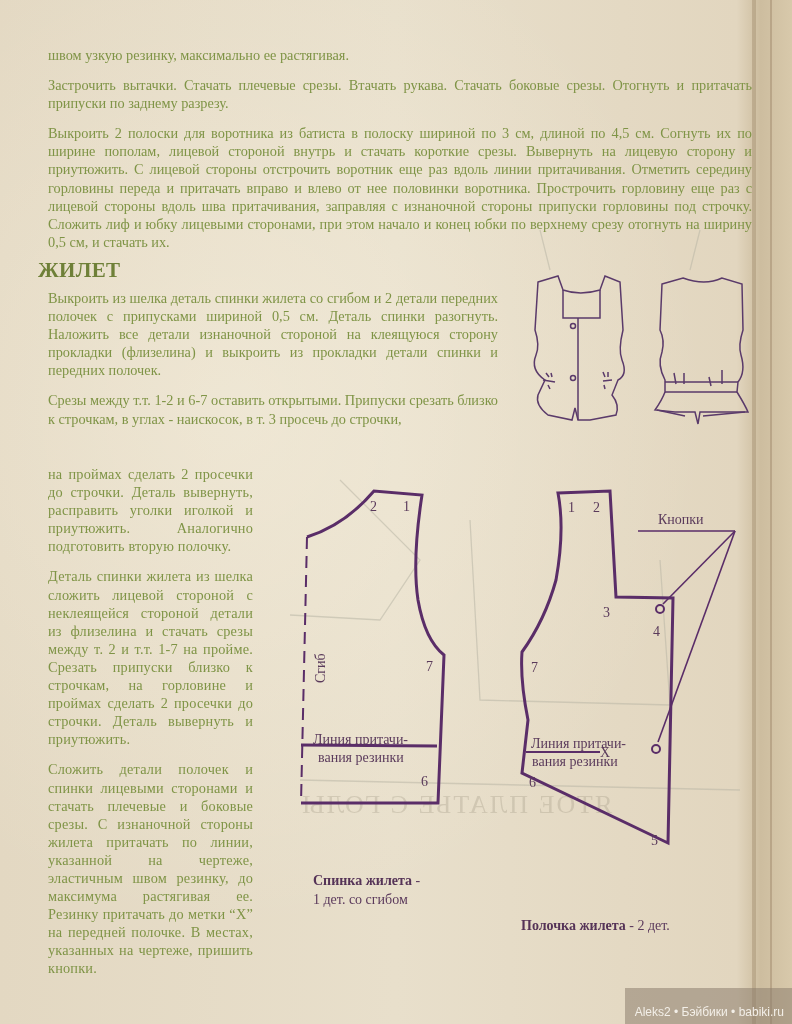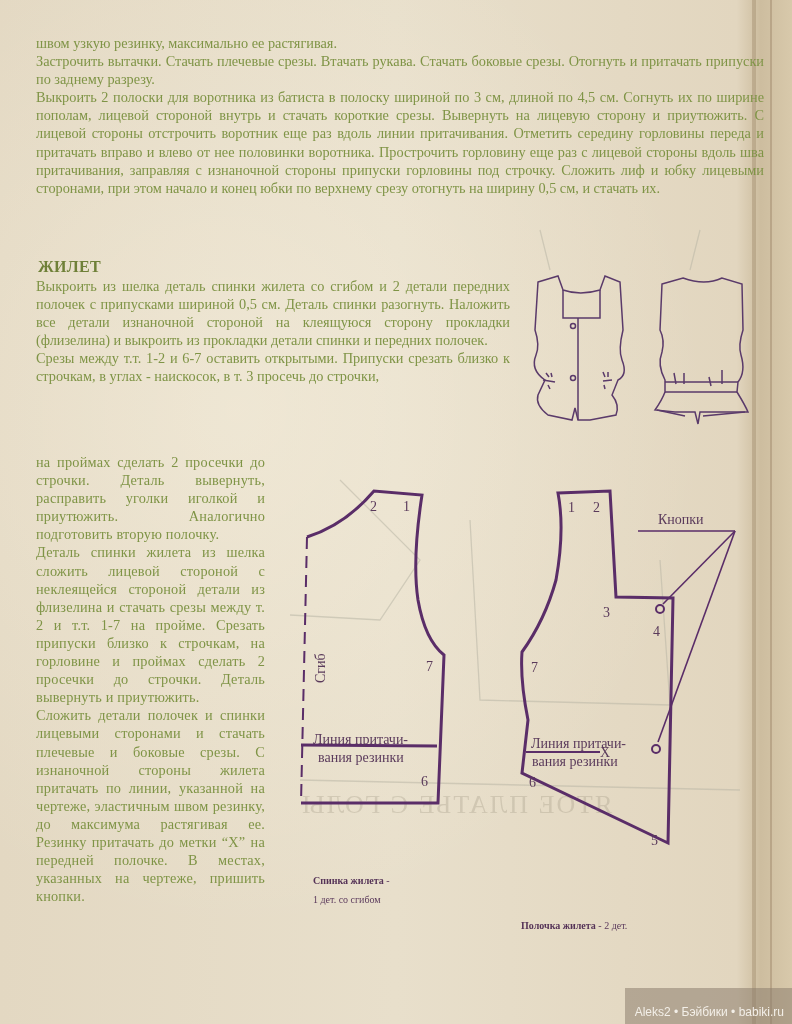--- a/index.html
+++ b/index.html
@@ -10,27 +10,27 @@
   }
   .page {
     position:absolute; left:0; top:0; width:792px; height:1024px;
     background:
       radial-gradient(ellipse at 30% 40%, rgba(255,250,235,0.35), rgba(0,0,0,0) 60%),
       linear-gradient(90deg, #e3d8c2 0%, #e8dfcb 50%, #e2d6bf 93%, #cdbd9f 96%, #d8c9ab 100%);
   }
   .spine { position:absolute; left:752px; top:0; width:4px; height:1024px; background:rgba(150,125,95,0.35); }
   .spine2 { position:absolute; left:770px; top:0; width:2px; height:1024px; background:rgba(140,115,85,0.35); }
   .txt { position:absolute; color:#7f9446; font-size:14.3px; line-height:18.1px; }
-  .txt p { margin:0; text-align:justify; }
+  .txt p { margin:12px; text-align:justify; }
   .top-block { left:36px; top:34px; width:728px; }
   .top-block p { text-indent:0; }
-  .heading { position:absolute; left:38px; top:258px; color:#6f8038; font-weight:bold; font-size:16px; letter-spacing:0.3px;text-align:center; }
+  .heading { position:absolute; left:38px; top:258px; color:#6f8038; font-weight:bold; font-size:21px; letter-spacing:0.3px;text-align:center; }
   .vest-block1 { left:36px; top:277px; width:474px; }
   .vest-block2 { left:36px; top:453px; width:229px; letter-spacing:0.2px; }
-  .caption { position:absolute; color:#5b3a5c; font-size:10px; line-height:19px; }
+  .caption { position:absolute; color:#5b3a5c; font-size:14px; line-height:19px; }
   .caption b { color:#553357; }
   .cap-back { left:313px; top:871px; }
   .cap-front { left:521px; top:890px;margin-top:26px; }
   svg.diagram { position:absolute; left:0; top:0; }
   .lbl { font-family:"Liberation Serif", serif; fill:#5a3a5b; font-size:14px; }
   .watermark {
     position:absolute; right:0; bottom:0; height:24px; padding:12px 8px 0 10px;
     background:rgba(140,125,110,0.55); color:#f3efe8;
     font-family:"Liberation Sans", sans-serif; font-size:12px; line-height:24px;
   }

